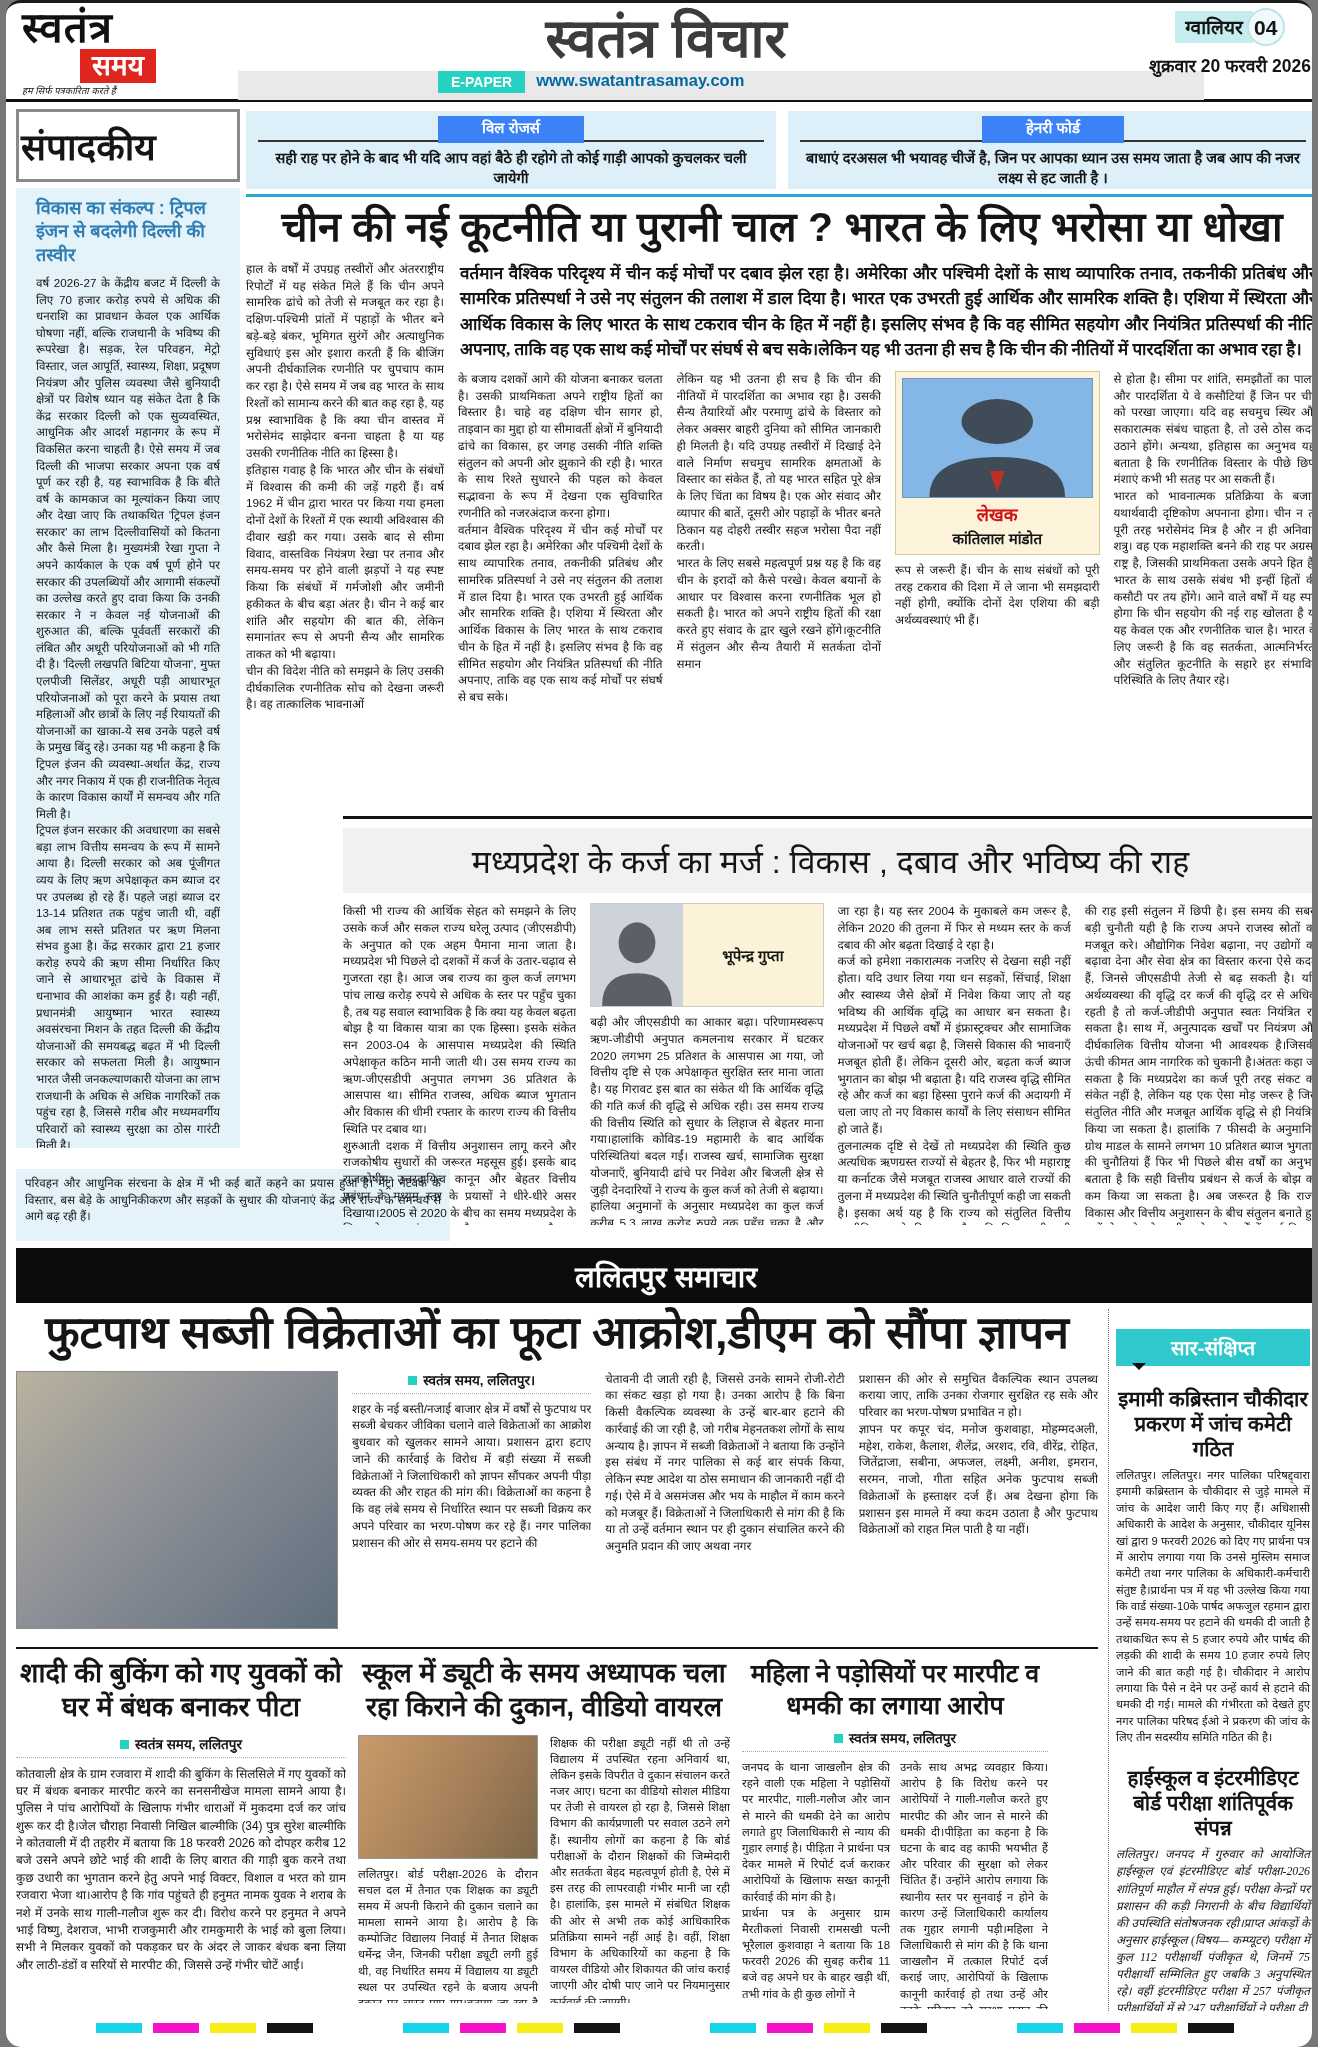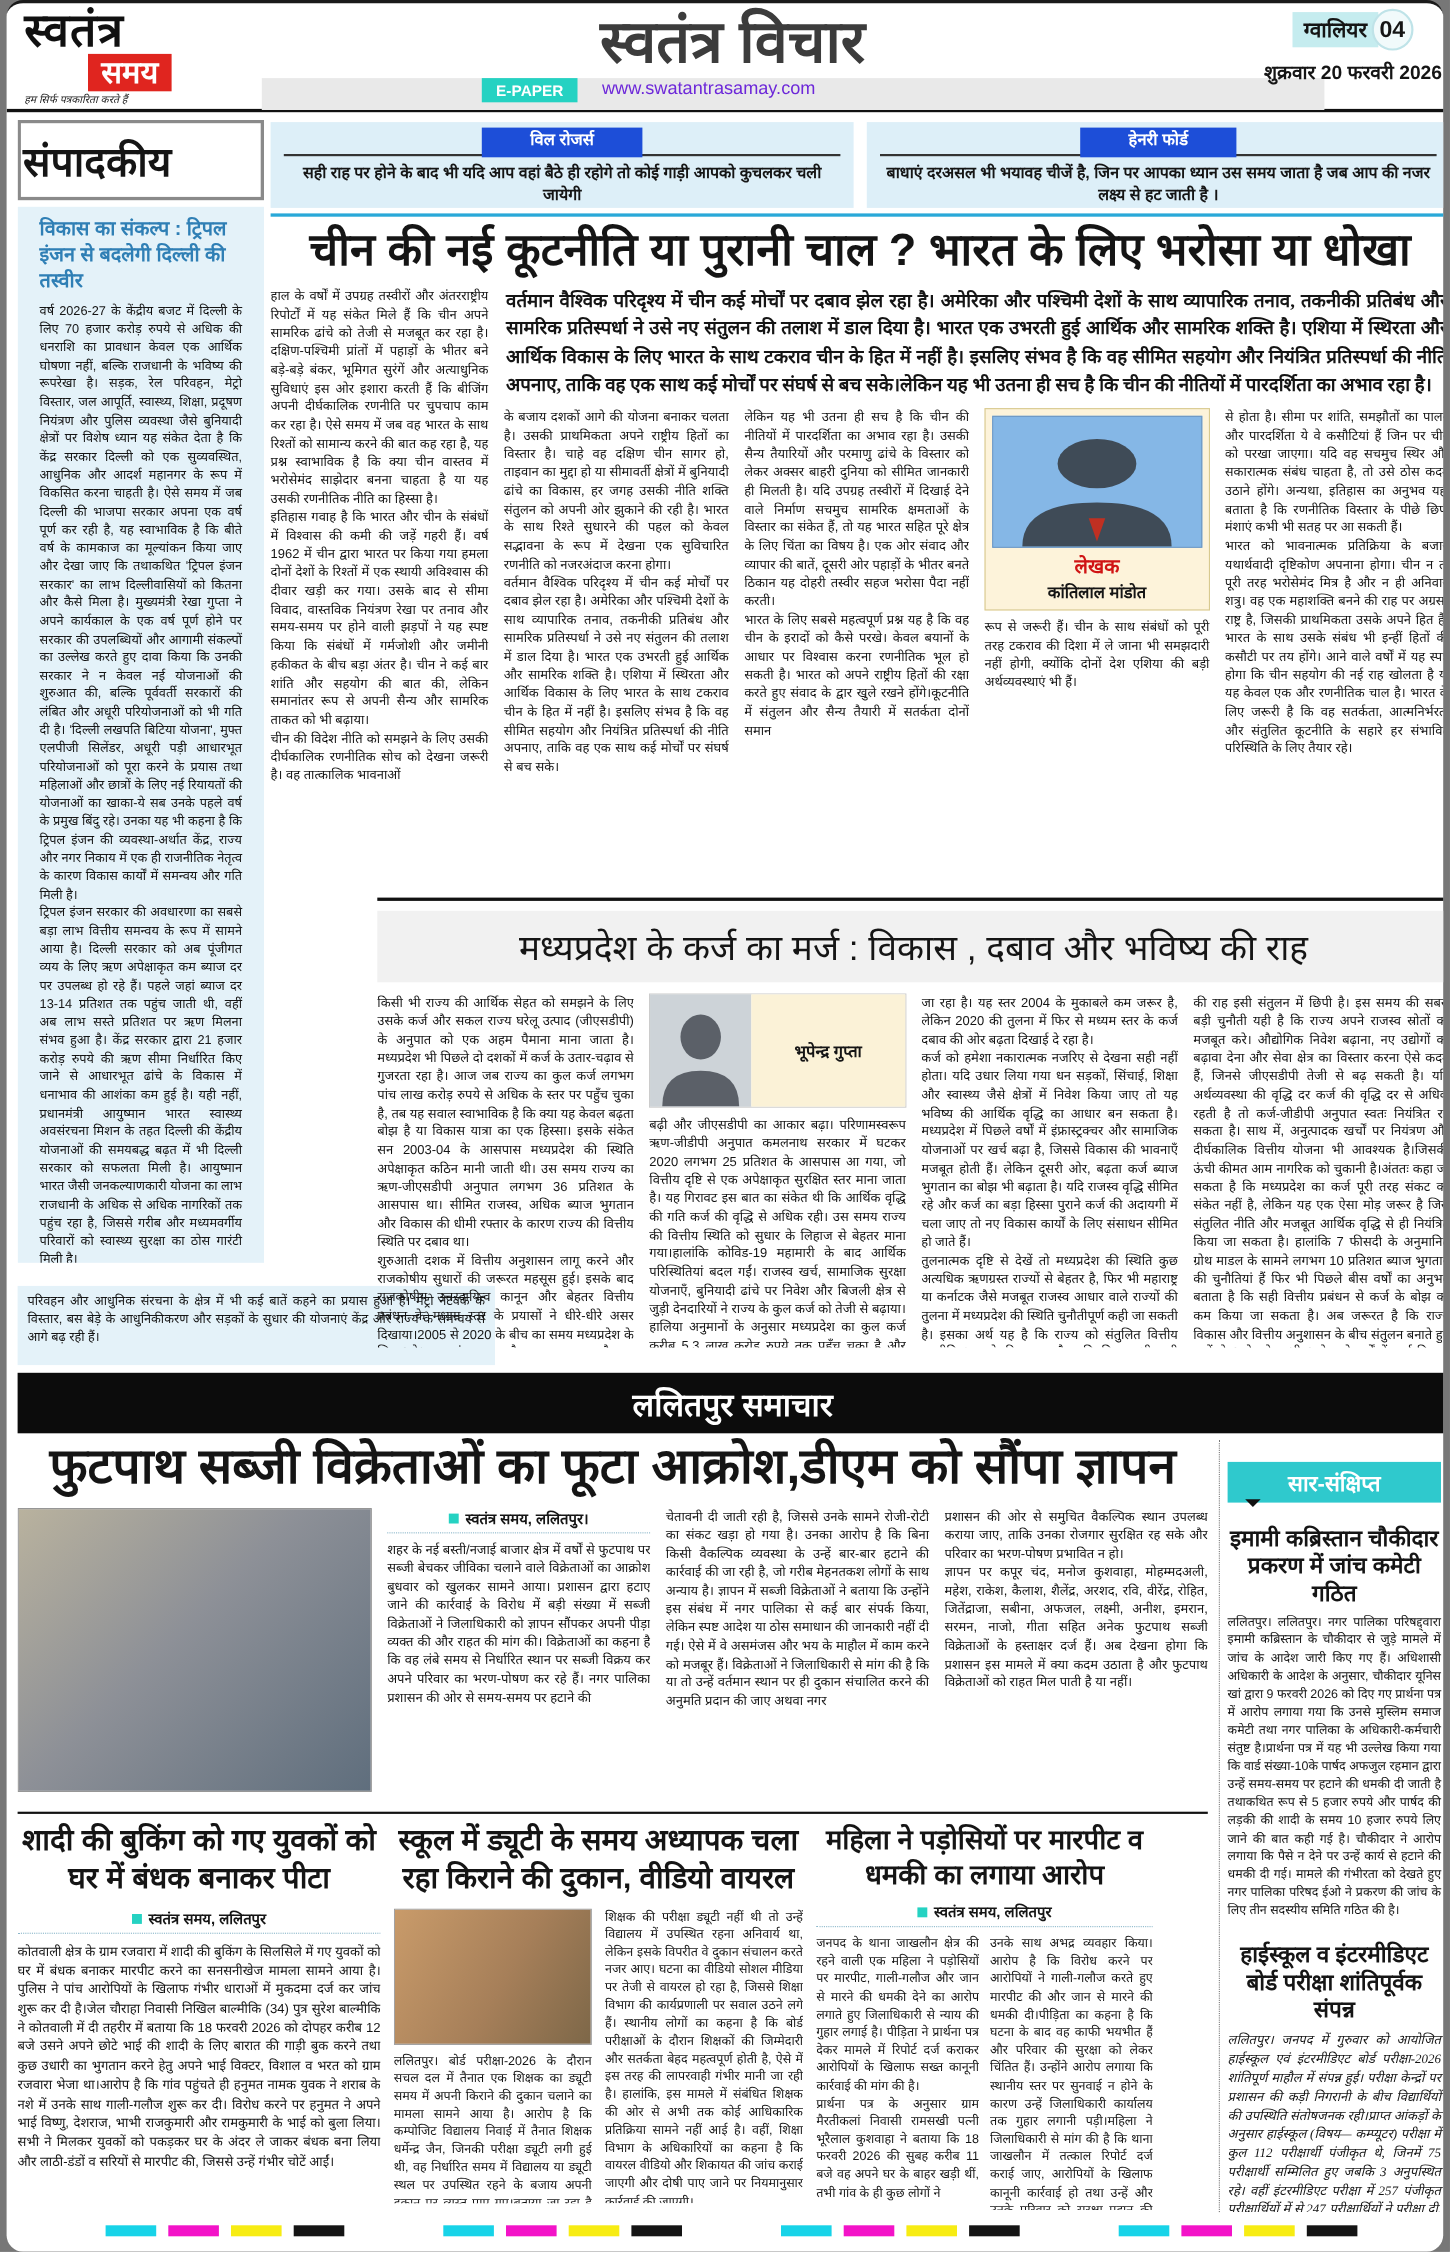--- a/index.html
+++ b/index.html
@@ -12,41 +12,41 @@
   .logo{position:absolute;left:16px;top:4px;width:212px;}
   .logo-l1{font-size:42px;font-weight:bold;color:#101010;line-height:1.0;letter-spacing:1px;}
   .logo-l2{display:inline-block;background:#e0251f;color:#fff;font-size:28px;font-weight:bold;
            padding:1px 12px;margin-left:58px;line-height:1.15;}
   .tagline{font-size:9.5px;color:#222;margin-top:1px;font-style:italic;white-space:nowrap;}
   .page-title{position:absolute;left:330px;width:660px;top:8px;text-align:center;
               font-size:54px;font-weight:bold;color:#3c3c3c;line-height:1;}
   .epaper-bar{position:absolute;left:232px;top:68px;width:934px;height:29px;background:#e9e9e9;
               display:flex;align-items:flex-start;padding-left:32px;}
   .epaper-badge{background:#25d2c2;color:#fff;font-weight:bold;font-size:14px;padding:3px 13px;margin-left:168px;}
-  .website{font-weight:normal;font-size:16.5px;color:#6d28d9;margin-left:22px;}
+  .website{font-weight:bold;font-size:16.5px;color:#0369a1;margin-left:11px;}
   .edition{position:absolute;right:8px;top:5px;width:172px;text-align:center;}
   .edition-name{display:inline-block;background:#c5ecef;font-weight:bold;font-size:19px;padding:3px 10px;vertical-align:middle;}
   .page-num{display:inline-block;width:38px;height:38px;border-radius:50%;background:#f1fafb;border:2px solid #bfe3e8;
             font-size:21px;font-weight:bold;line-height:36px;vertical-align:middle;box-sizing:border-box;margin-left:-6px;}
   .edition-date{font-size:17.5px;font-weight:bold;margin-top:7px;white-space:nowrap;}
 
   
   .editorial{position:absolute;left:10px;top:106px;width:224px;height:1056px;overflow:hidden;}
   .ed-hdr{border:3px solid #8a8a8a;padding:8px 2px;font-size:37px;font-weight:bold;background:#fff;}
   .ed-body-wrap{background:#e4f2f9;padding:7px 20px;margin-top:6px;height:960px;overflow:hidden;box-sizing:border-box;}
   .ed-headline{color:#2f7fb5;font-size:18px;font-weight:bold;line-height:1.3;padding:2px 0 8px;}
   .ed-text{font-size:11.6px;line-height:1.43;text-align:justify;white-space:pre-line;}
   .editorial-tail{position:absolute;left:10px;top:1166px;width:434px;height:72px;background:#e4f2f9;
                   padding:6px 9px;font-size:11.6px;line-height:1.43;text-align:justify;overflow:hidden;box-sizing:border-box;}
 
   
   .quotes{position:absolute;left:240px;top:108px;width:1072px;height:78px;display:flex;gap:12px;}
   .quote{flex:1;background:#ddeff8;padding:5px 12px 6px;text-align:center;box-sizing:border-box;}
   .q-head{display:flex;justify-content:center;border-bottom:2px solid #333;height:24px;}
-  .q-label{background:#1d4ed8;color:#fff;font-size:15px;font-weight:bold;padding:2px 44px;margin-bottom:-3px;line-height:1.3;}
+  .q-label{background:#3b82f6;color:#fff;font-size:15px;font-weight:bold;padding:2px 44px;margin-bottom:-3px;line-height:1.3;}
   .quote-text{font-size:14.5px;font-weight:bold;margin-top:7px;line-height:1.35;}
 
   
   .china{position:absolute;left:240px;top:191px;width:1072px;height:618px;border-top:3px solid #29a8d8;box-sizing:border-box;}
   .china-headline{text-align:center;font-size:41px;font-weight:bold;line-height:1.12;padding-top:8px;}
   .china-body{display:flex;gap:14px;margin-top:10px;height:540px;overflow:hidden;}
   .col-text{font-size:11.8px;line-height:1.42;text-align:justify;white-space:pre-line;overflow:hidden;}
   .china-col1{width:198px;flex:none;}
   .china-right{flex:1;display:flex;flex-direction:column;min-width:0;}
   .china-lede{font-size:17px;font-weight:bold;line-height:1.5;text-align:justify;

